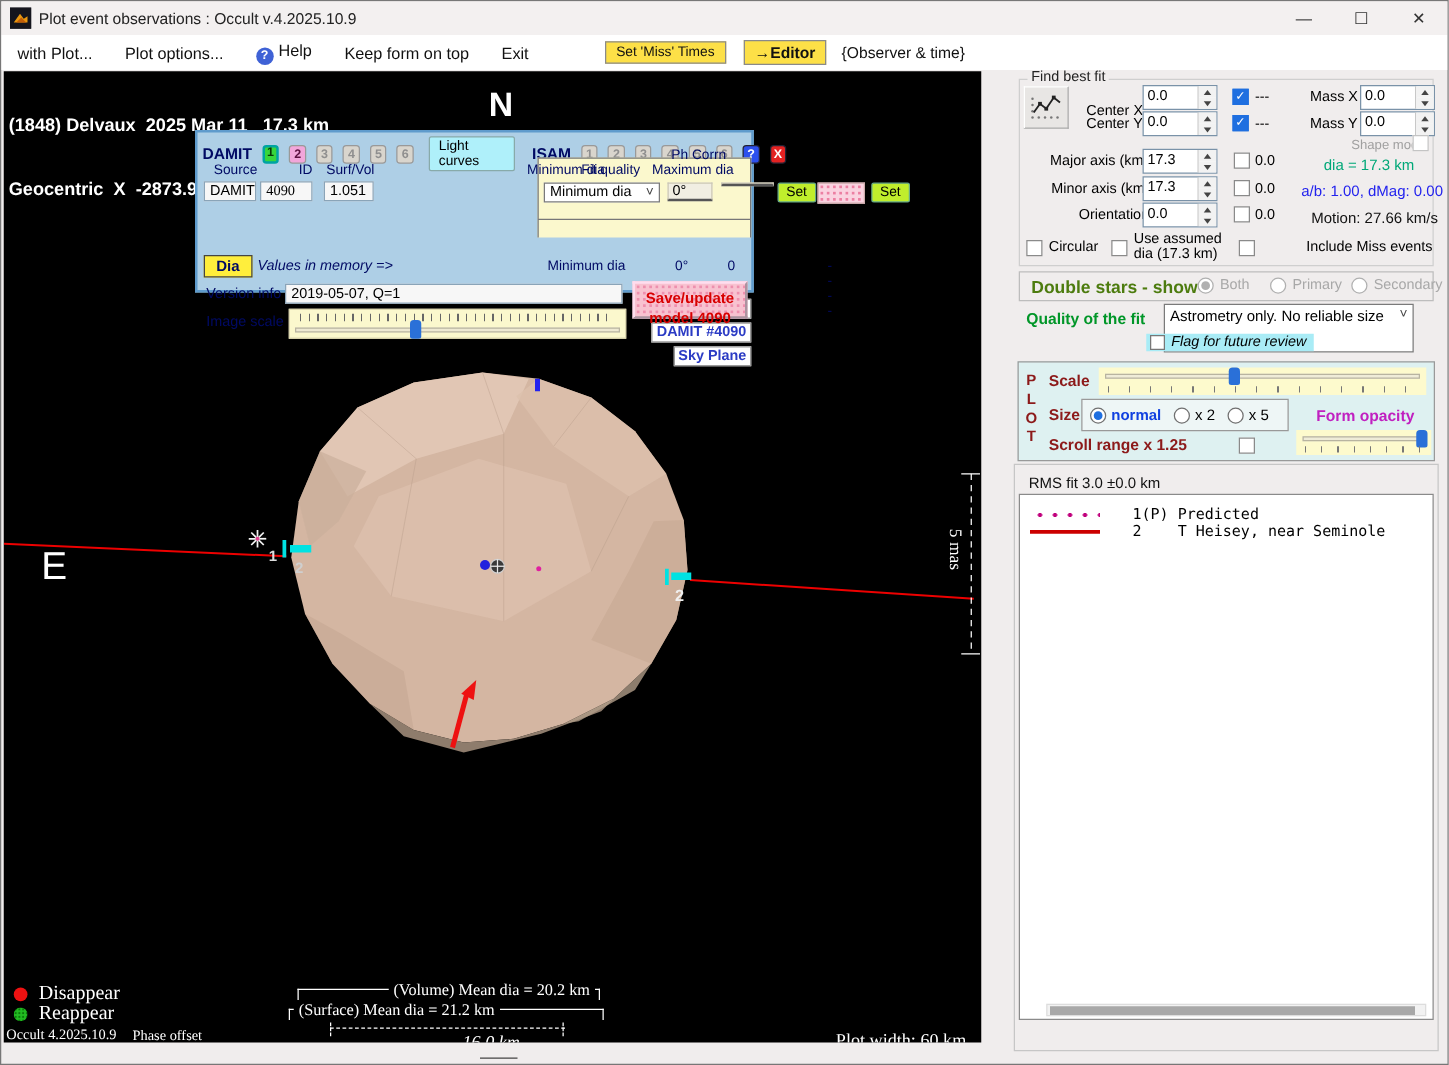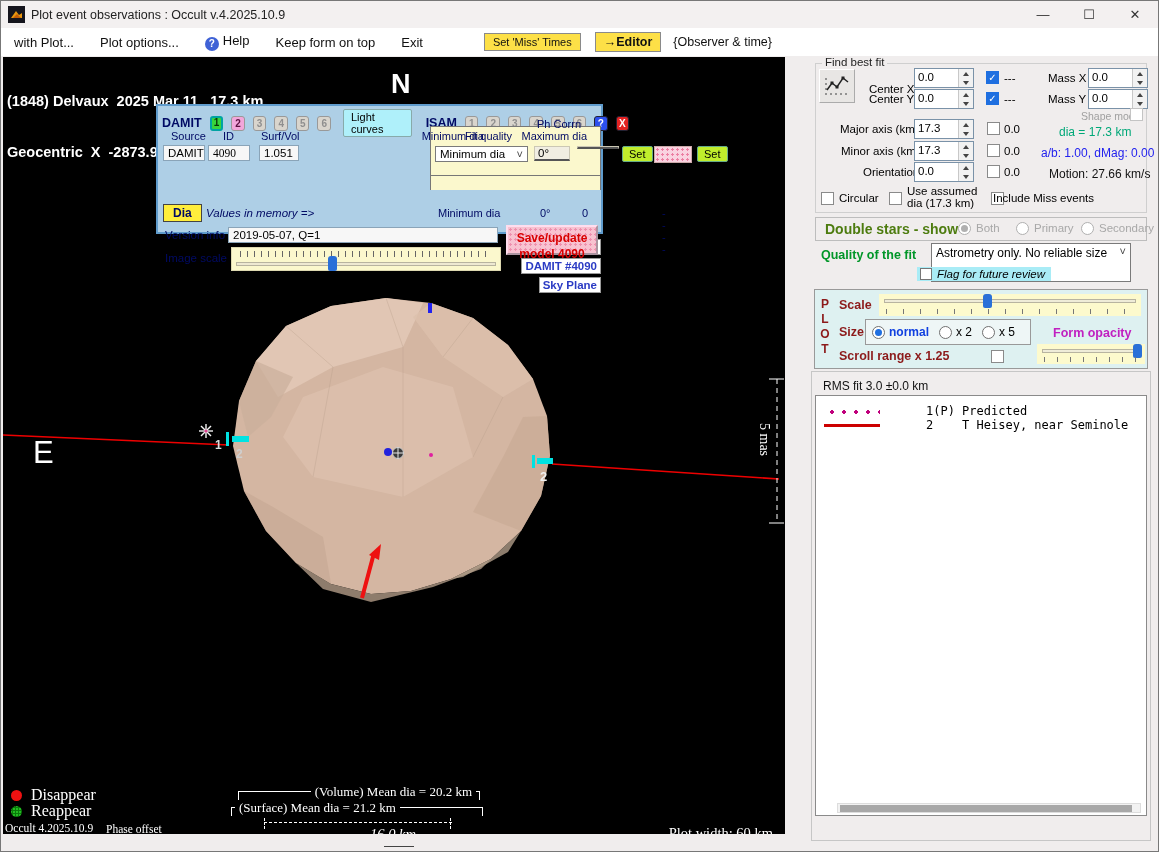--- a/index.html
+++ b/index.html
@@ -112,21 +112,21 @@
   .pp-scale-lab { position:absolute; left:26px; top:9px; font-size:12.5px; }
   .slider { position:absolute; background:#fdfacd; }
   .slider .track { position:absolute; left:5px; right:5px; top:5px; height:4px; background:#efecd8; border:1px solid #b8b4a0; }
   .slider .thumb { position:absolute; top:0px; width:9px; height:14px; background:#2a70d8; border-radius:3px 3px 2px 2px; }
   .slider .ticks { position:absolute; left:7px; right:7px; bottom:2px; height:5px; background:repeating-linear-gradient(90deg,#777 0 1px, transparent 1px 17px); }
   .size-box { position:absolute; left:864px; top:318px; width:166px; height:26px; border:1px solid #999; background:#eef6f6; display:flex; align-items:center; gap:4px; padding:0 6px; font-size:12px; }
   .normal-lab { color:#1040e0; font-weight:bold; }
   .opacity-lab { position:absolute; left:1052px; top:325px; color:#c020c0; font-weight:bold; font-size:12.5px; }
   .obsframe { position:absolute; left:810px; top:370px; width:340px; height:470px; border:1px solid #c6c6c6; }
   .listbox { position:absolute; left:814px; top:394px; width:332px; height:421px; background:#fff; border:1px solid #8a8a8a; overflow:hidden; }
-  .obs-row { position:absolute; left:8px; display:flex; align-items:center; font-family:"DejaVu Sans Mono", monospace; font-size:12px; color:#000; white-space:pre;gap:20px; }
+  .obs-row { position:absolute; left:8px; display:flex; align-items:center; font-family:"DejaVu Sans Mono", monospace; font-size:12px; color:#000; white-space:pre; }
   .line-sample { width:56px; height:8px; margin-right:26px; flex:0 0 auto; position:relative; }
   .line-sample.dotted { background-image:radial-gradient(circle, #c0007c 1.6px, transparent 1.8px); background-size:12px 8px; background-position:2px 1px; background-repeat:repeat-x; }
   .line-sample.solid::after { content:""; position:absolute; left:0; right:0; top:3px; height:3px; background:#cc0000; }
   .hscroll { position:absolute; left:836px; top:802px; width:304px; height:10px; background:#f2f2f2; border:1px solid #ddd; }
   .hscroll .thumb { position:absolute; left:2px; top:1px; width:292px; height:7px; background:#a8a8a8; }
 </style>
 </head>
 <body>
 
 <div class="window">
@@ -254,21 +254,21 @@
         <span class="nbtn">2</span>
         <span class="nbtn">3</span>
         <span class="nbtn">4</span>
         <span class="nbtn">5</span>
         <span class="nbtn">6</span>
         <span class="nbtn qbtn">?</span>
         <span class="nbtn xbtn">X</span>
       </div>
 
       <span class="dhead" style="left:13px;top:24px;">Source</span>
-      <span class="dhead" style="left:65px;top:24px;">ID</span>
+      <span class="dhead" style="left:81px;top:24px;">ID</span>
       <span class="dhead" style="left:103px;top:24px;">Surf/Vol</span>
 
       <span class="dfield" style="left:5px;top:39px;width:42px;">DAMIT</span>
       <span class="dfield" style="left:50px;top:39px;width:42px;font-family:Liberation Serif, serif;">4090</span>
       <span class="dfield" style="left:101px;top:39px;width:40px;">1.051</span>
 
       <div class="ypanel"></div>
       <div class="ypanel2"></div>
       <span class="dhead" style="left:307px;top:24px;">Fit quality</span>
       <span class="dhead" style="left:379px;top:12px;">Ph Corrn</span>
@@ -427,21 +427,21 @@
     </span>
   <span class="cb" style="left:986px;top:164px;"></span>
   <span class="sb-label" style="left:1003px;top:165px;">0.0</span>
   <span class="black-info" style="left:1048px;top:166px;">Motion: 27.66 km/s</span>
 
   <span class="cb" style="left:820px;top:191px;"></span>
   <span class="sb-label" style="left:838px;top:191px;">Circular</span>
   <span class="cb" style="left:888px;top:191px;"></span>
   <span class="sb-label" style="left:906px;top:184px;line-height:12px;"><span>Use assumed</span><br><span>dia (17.3 km)</span></span>
   <span class="cb" style="left:990px;top:191px;"></span>
-  <span class="sb-label" style="left:992px;top:191px;">Include Miss events</span>
+  <span class="sb-label" style="left:1044px;top:191px;">Include Miss events</span>
 
   <div class="groupbox" style="left:814px;top:216px;width:332px;height:24px;border-color:#bdbdbd;"></div>
   <span class="ds-title" style="left:824px;top:220px;">Double stars - show</span>
   <span class="rad gray on" style="left:957px;top:221px;"></span>
   <span class="ds-lab" style="left:975px;top:221px;">Both</span>
   <span class="rad gray" style="left:1015px;top:221px;"></span>
   <span class="ds-lab" style="left:1033px;top:221px;">Primary</span>
   <span class="rad gray" style="left:1080px;top:221px;"></span>
   <span class="ds-lab" style="left:1098px;top:221px;">Secondary</span>
 

